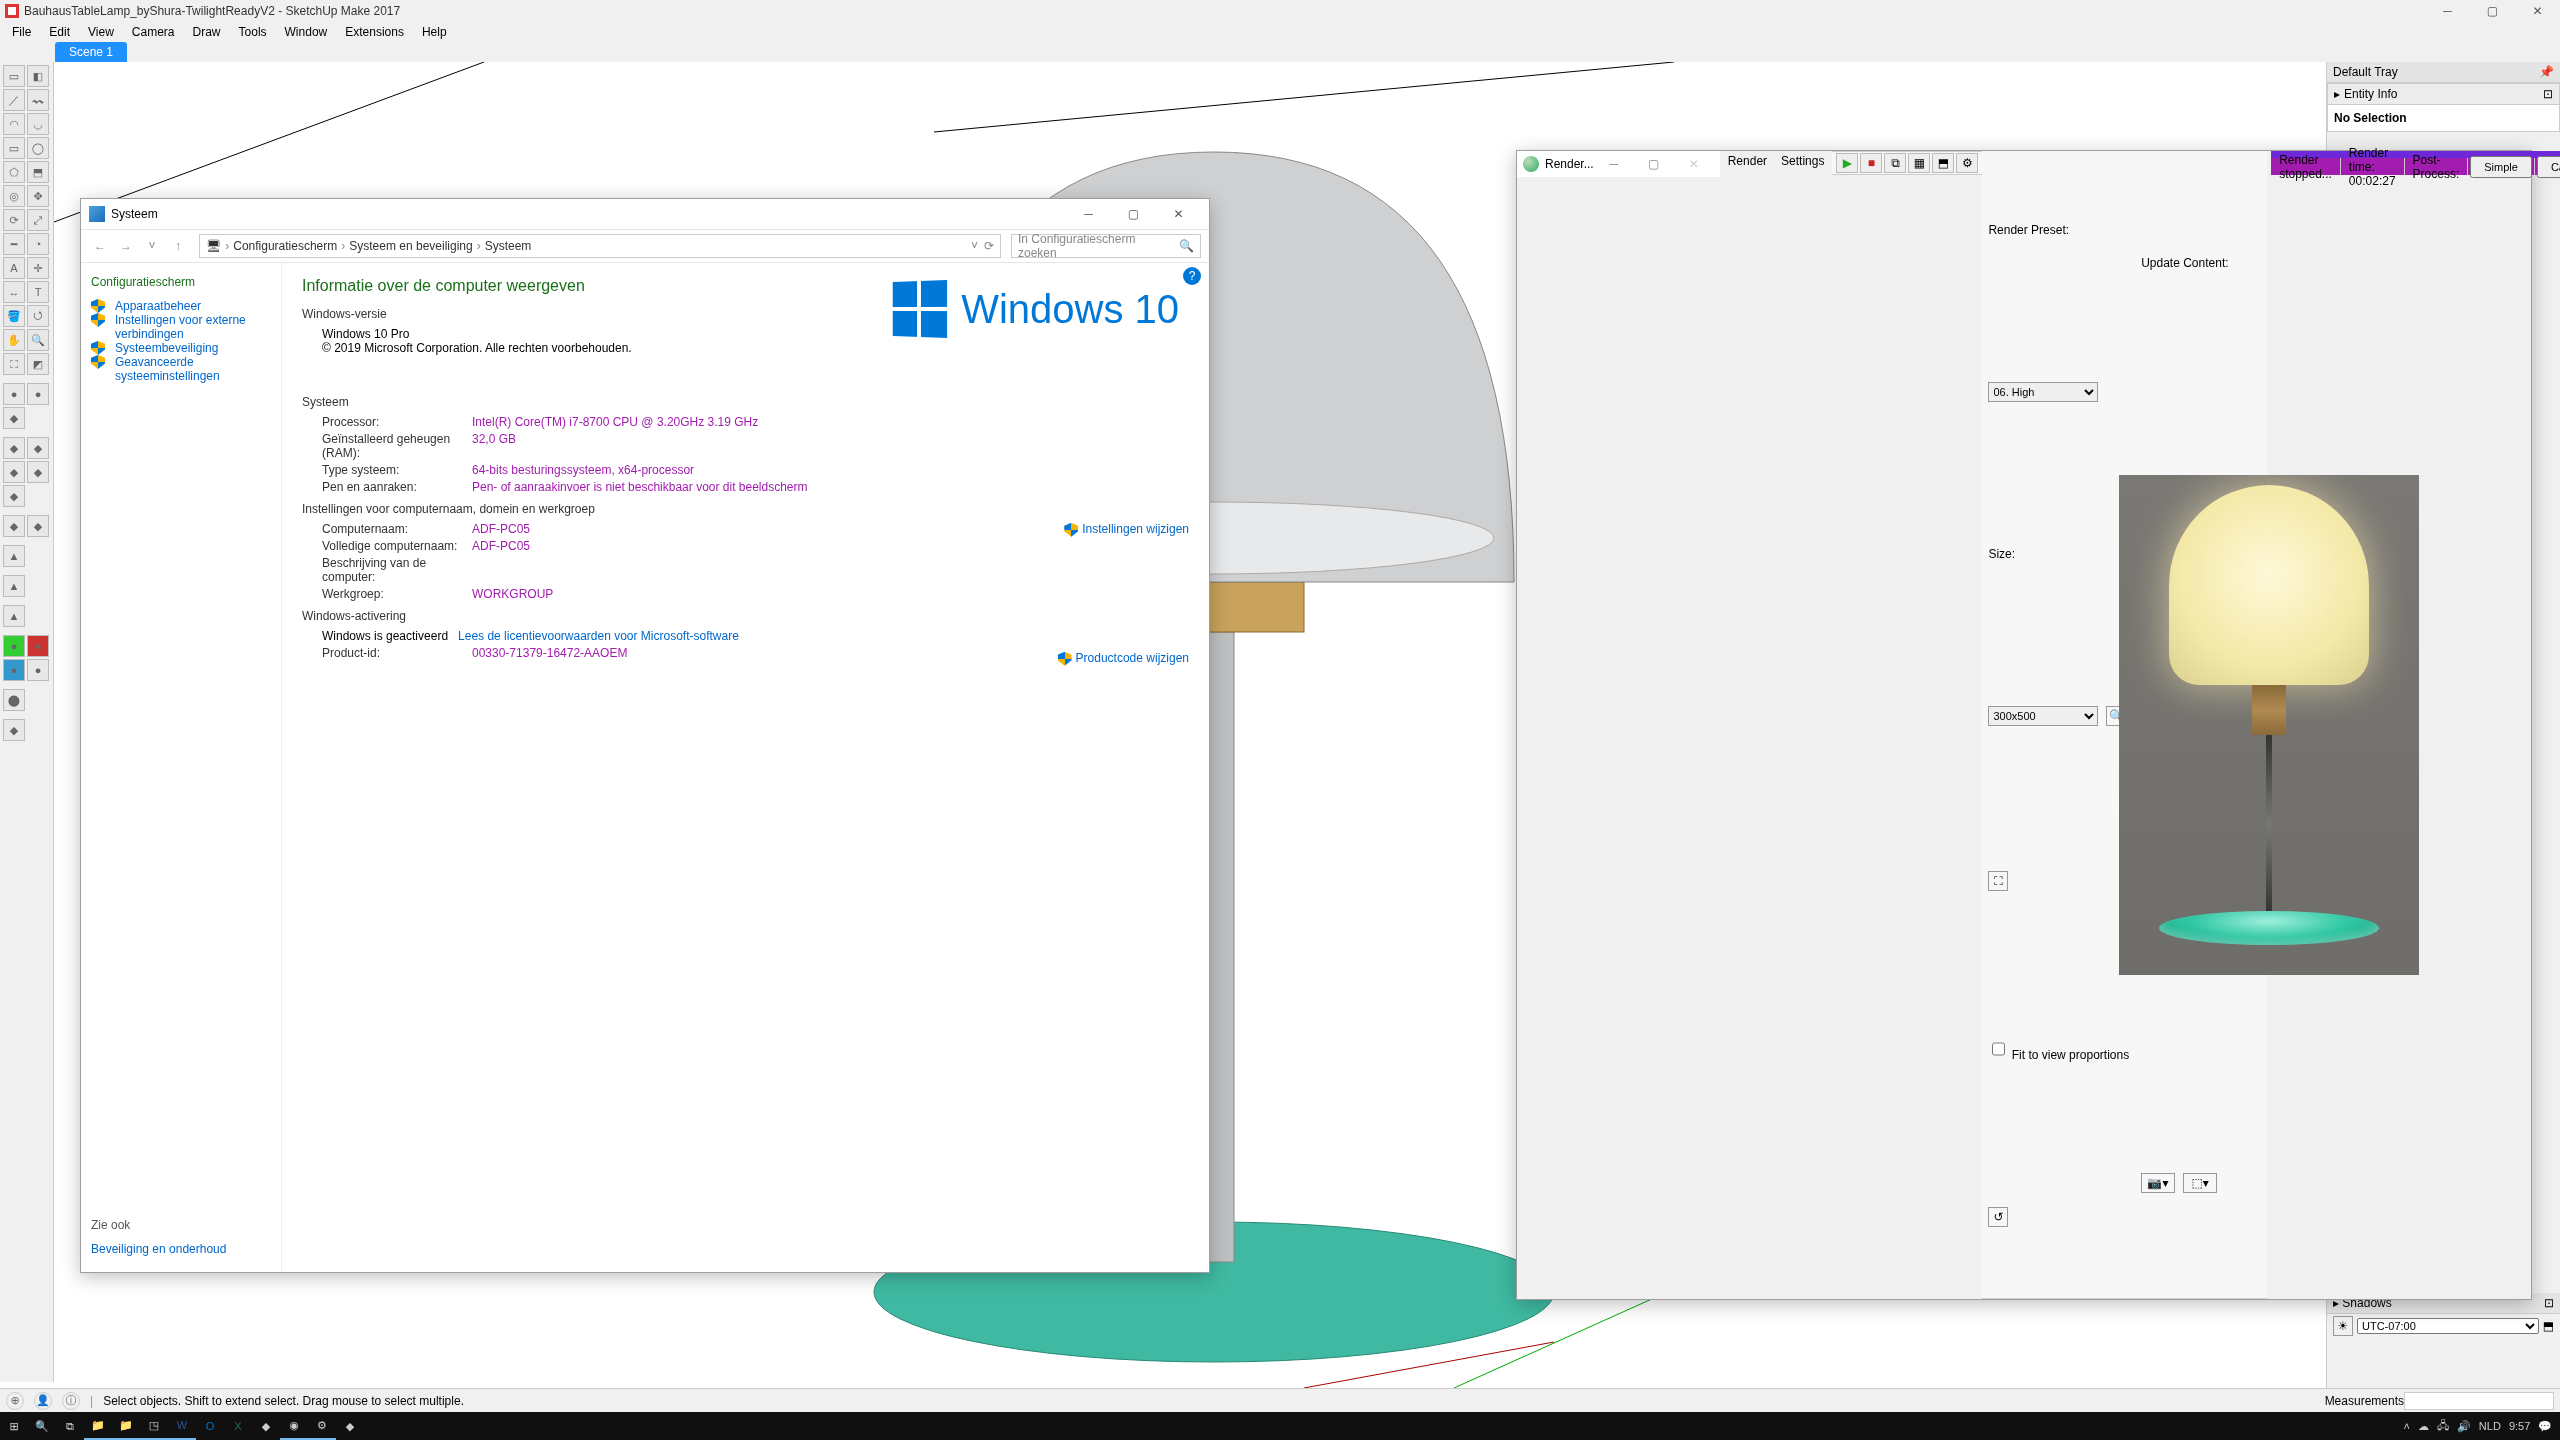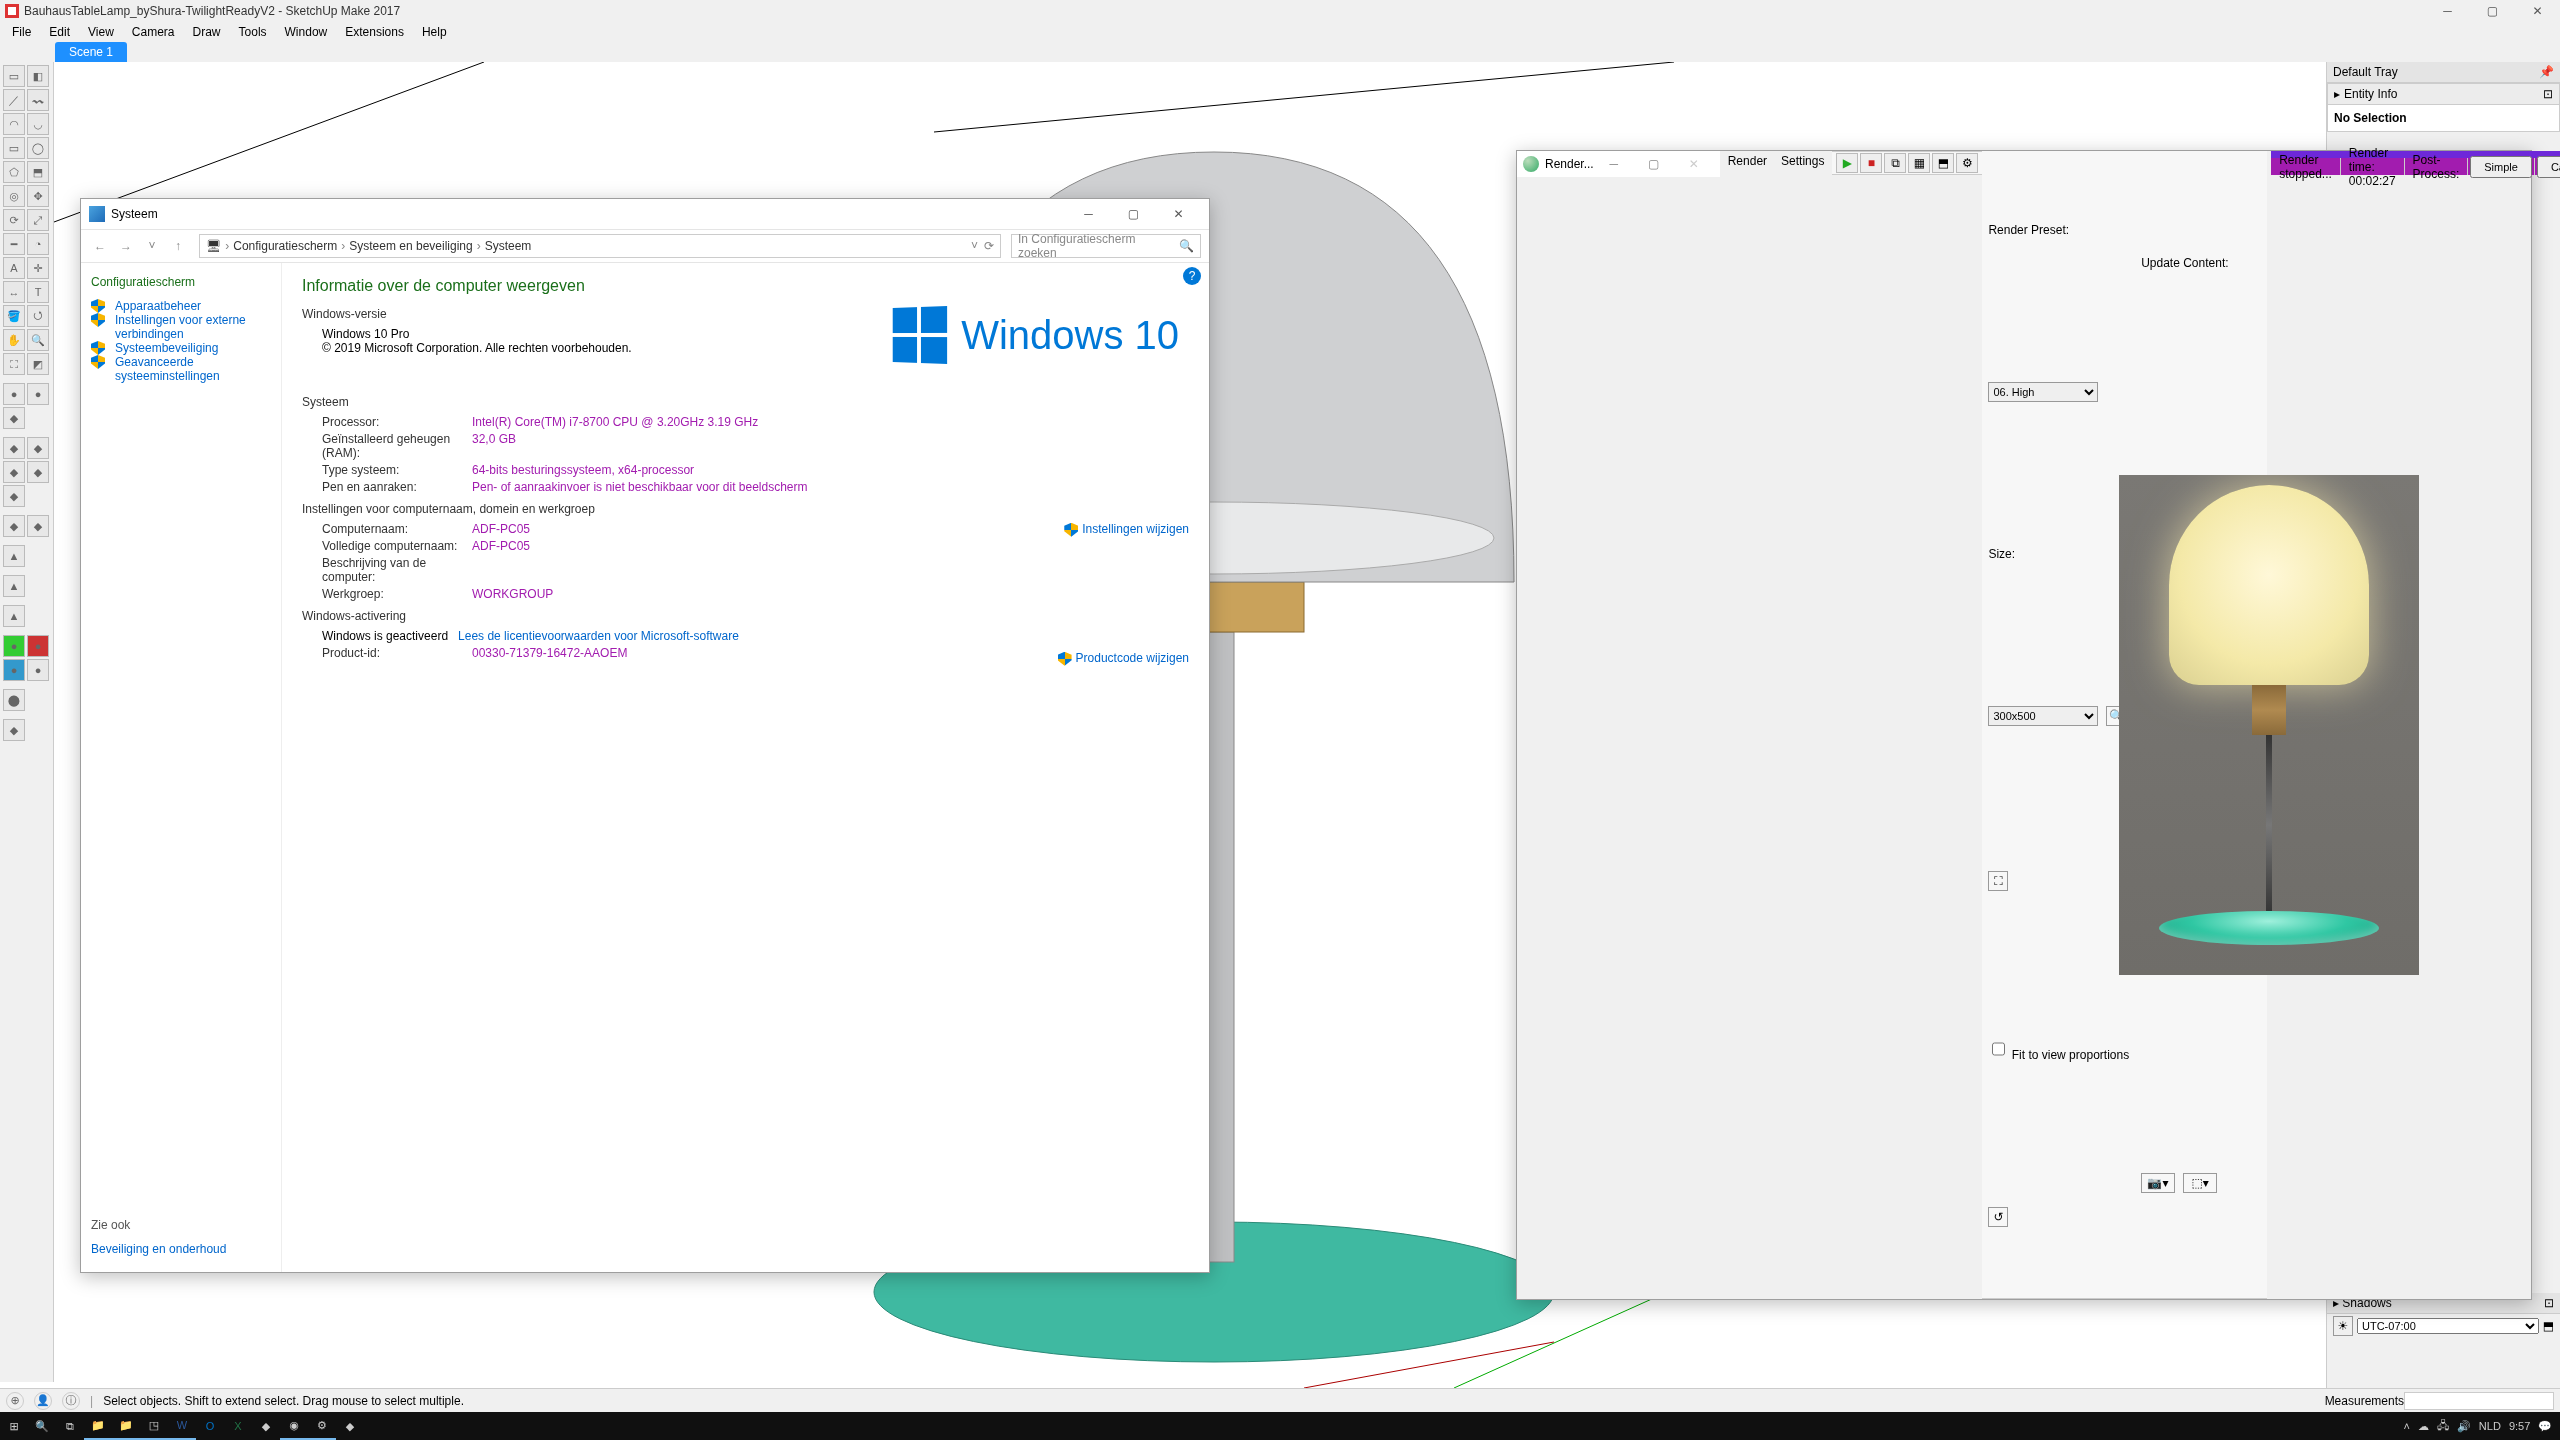--- a/index.html
+++ b/index.html
@@ -54,21 +54,21 @@
 .syswin .side{width:200px;padding:12px 10px;font-size:12px}
 .syswin .side .hd{color:#1a6f1a;margin-bottom:10px}
 .syswin .side a{display:flex;gap:6px;color:#0066cc;margin:0 0;text-decoration:none;align-items:flex-start}
 .syswin .side a .i{width:14px;height:14px;flex:0 0 14px}
 .syswin .main{flex:1;padding:8px 20px;border-left:1px solid #eee;position:relative}
 .syswin h1{font-size:16px;font-weight:400;color:#1a6f1a;margin:6px 0 12px}
 .syswin .sect{margin:8px 0 6px;color:#333}
 .syswin .kv{display:flex;margin:3px 0;font-size:12px}
 .syswin .kv .k{width:150px;color:#333}
 .syswin .kv .v{color:#a21caf}
-.syswin .winlogo{position:absolute;right:30px;top:44px;display:flex;align-items:center;gap:14px;color:#0078d7;font-size:40px;font-weight:300}
+.syswin .winlogo{position:absolute;right:30px;top:18px;display:flex;align-items:center;gap:14px;color:#0078d7;font-size:40px;font-weight:300}
 .syswin .winlogo .sq{width:56px;height:56px;display:grid;grid-template:1fr 1fr/1fr 1fr;gap:4px;transform:perspective(200px) rotateY(-14deg)}
 .syswin .winlogo .sq div{background:#0078d7}
 .syswin .link{color:#0066cc}
 .syswin .foot{position:absolute;left:10px;bottom:16px;font-size:12px}
 .syswin .foot .t{color:#555;margin-bottom:10px}
 
 .rwin{position:absolute;left:1516px;top:150px;width:1016px;height:1150px;background:#f0f0f0;border:1px solid #9e9e9e;box-shadow:0 4px 18px rgba(0,0,0,.25);display:flex;flex-direction:row;font-size:12px}
 .rwin .ttl{height:26px;background:#fff;display:flex;align-items:center;padding:0 6px}
 .rwin .ttl .icon{width:16px;height:16px;border-radius:8px;background:radial-gradient(circle at 30% 30%,#bdb,#3a6);margin-right:6px}
 .rwin .ttl .wb{margin-left:auto;display:flex}

